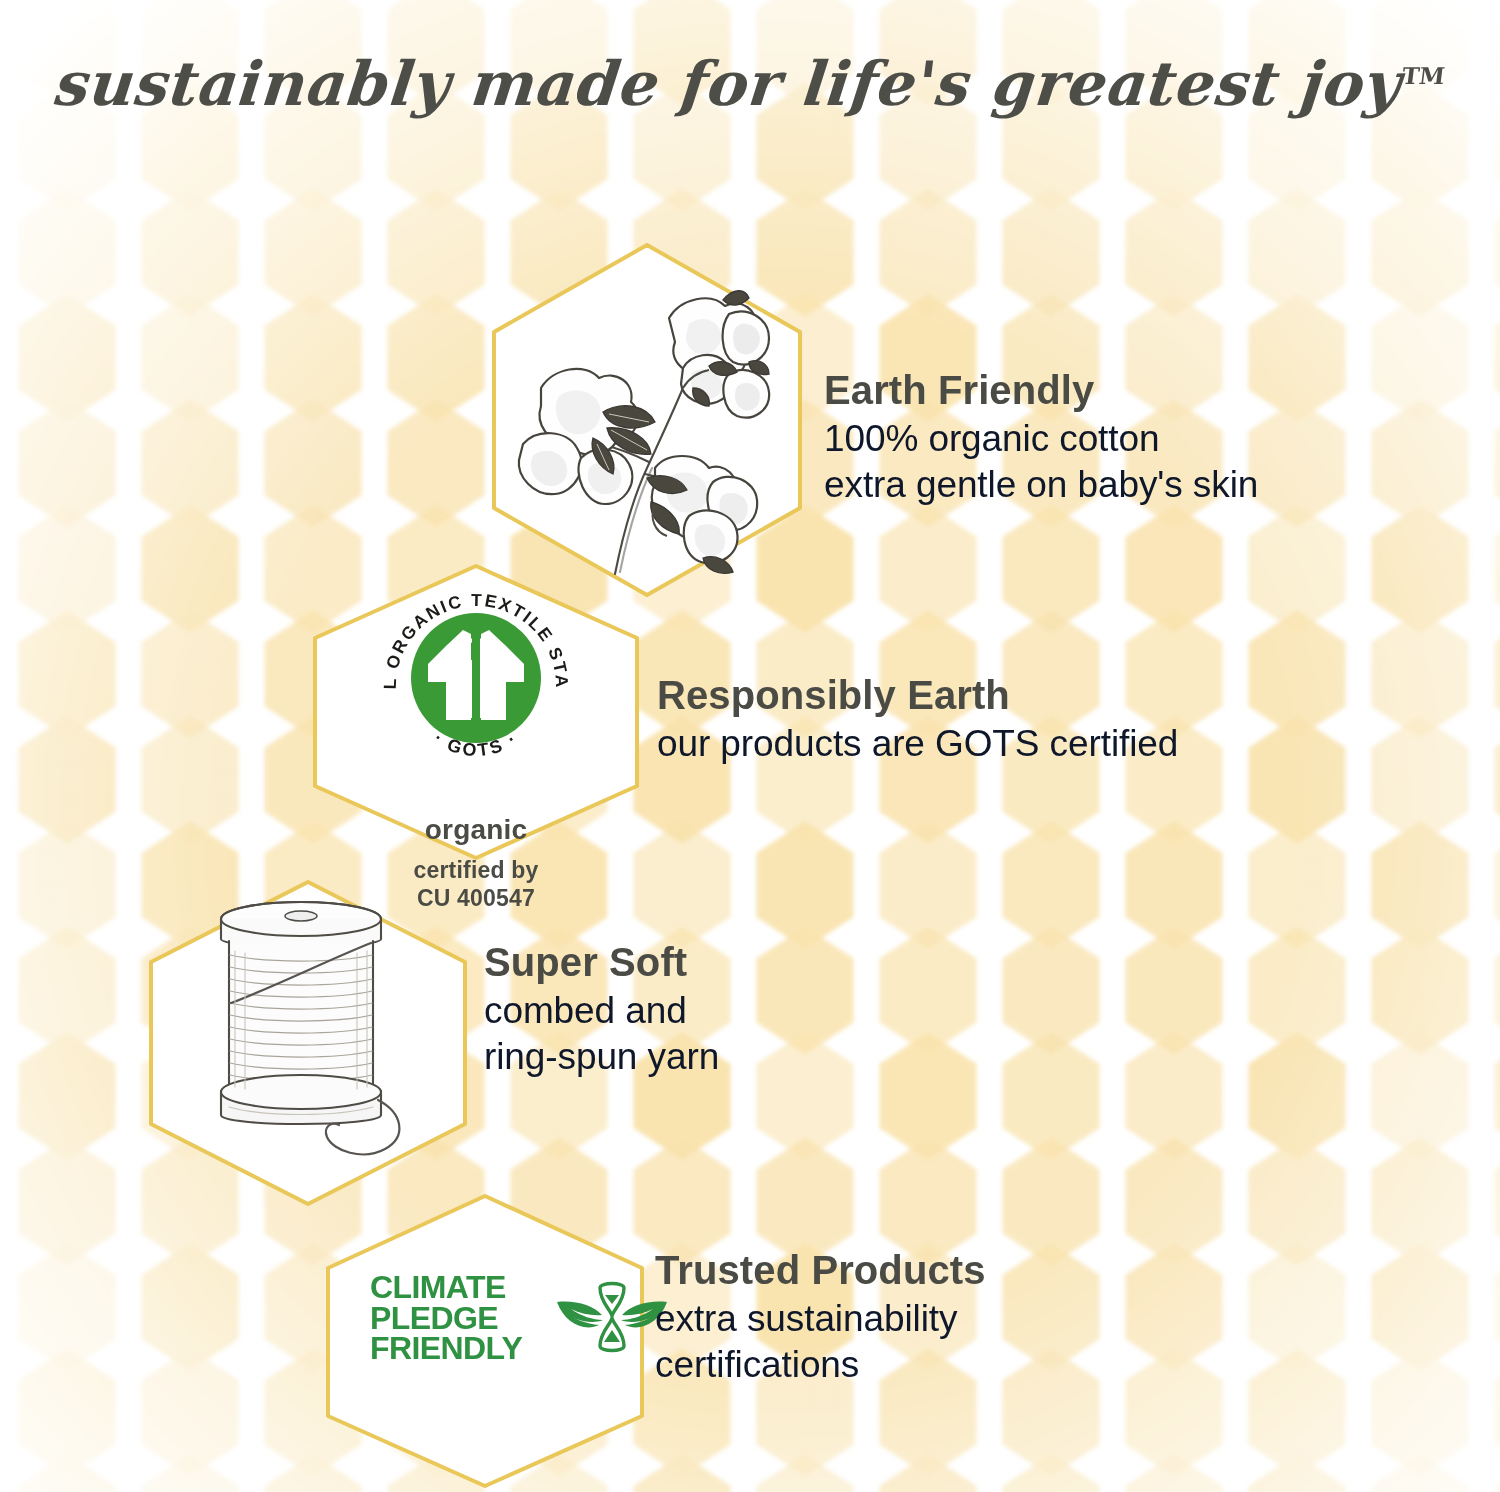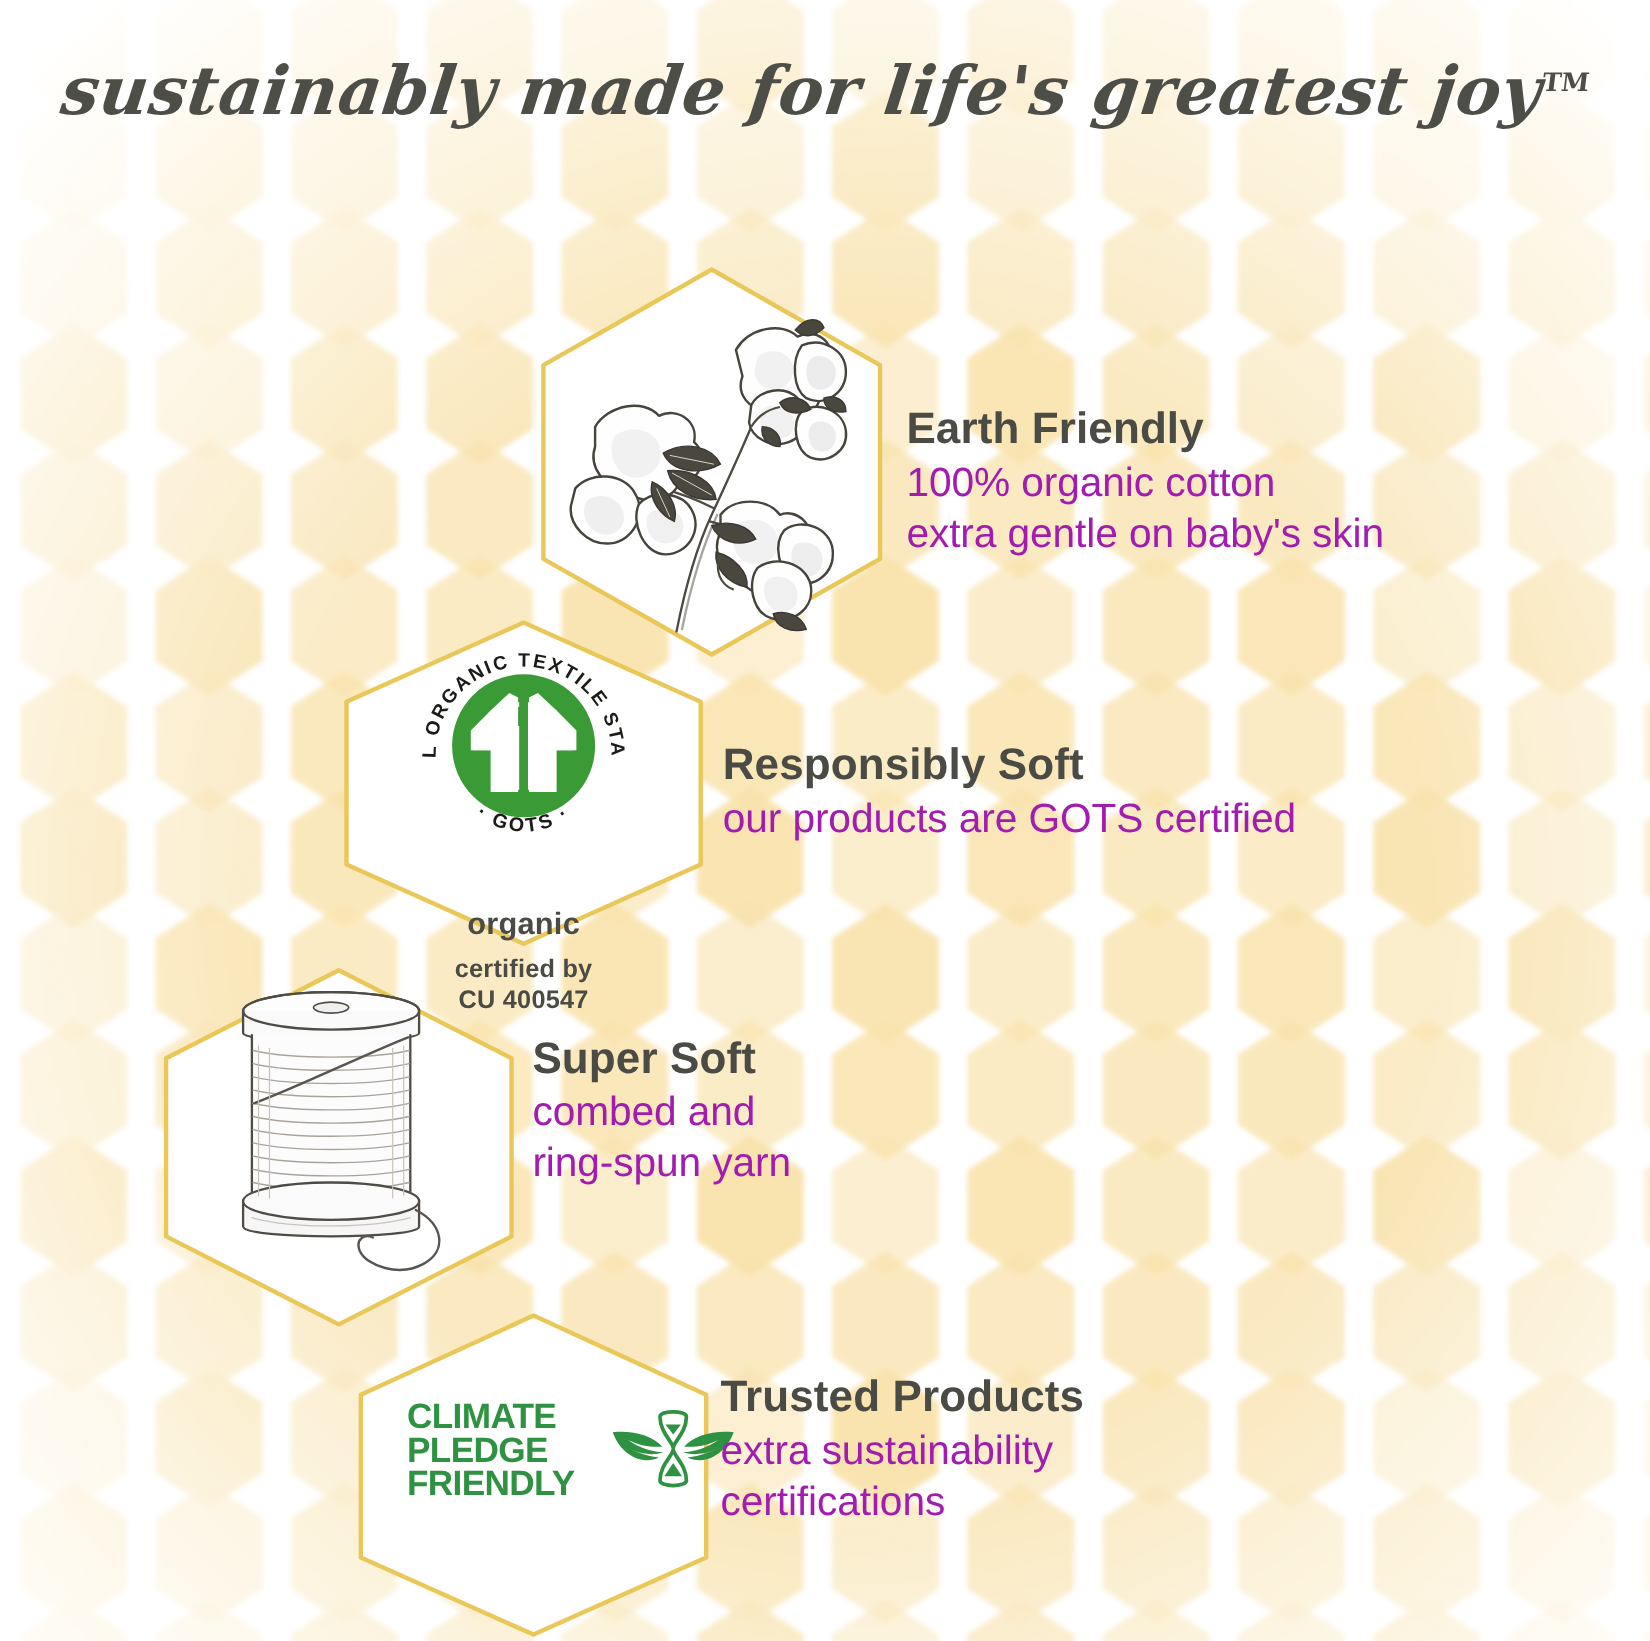--- a/index.html
+++ b/index.html
@@ -57,37 +57,37 @@
     font-weight:700;
     color:#4b4b45;
     letter-spacing:.1px;
     line-height:1.12;
     white-space:nowrap;
     margin-bottom:3px;
   }
   .feature p {
     font-size:37px;
     font-weight:400;
-    color:#a21caf;
+    color:#0f172a;
     line-height:1.25;
     white-space:nowrap;
     letter-spacing:-.1px;
   }
 
   
   .art { position:absolute; z-index:4; }
   .art svg { display:block; }
 
   
   .gots { position:absolute; z-index:4; text-align:center; width:280px; }
   .gots .ring { position:relative; width:216px; height:216px; margin:0 auto; }
   .gots .ring svg { display:block; }
   .gots .lbl-organic {
     font-size:28px; font-weight:700; color:#4b4b45;
-    margin-top:30px; letter-spacing:.2px;
+    margin-top:20px; letter-spacing:.2px;
   }
   .gots .lbl-cert {
     font-size:23px; font-weight:700; color:#4b4b45;
     line-height:1.22; margin-top:10px; letter-spacing:.2px;
   }
 
   
   .cpf { position:absolute; z-index:4; display:flex; align-items:center; gap:31px; }
   .cpf .words { line-height:0.96; }
   .cpf .words div {
@@ -507,21 +507,21 @@
       </svg>
     </div>
     <div class="lbl-organic">organic</div>
     <div class="lbl-cert">
       <div>certified by</div>
       <div>CU 400547</div>
     </div>
   </div>
 
   <div class="feature" style="left:657px; top:673px;">
-    <h2>Responsibly Soft</h2>
+    <h2>Responsibly Earth</h2>
     <p>our products are GOTS certified</p>
   </div>
 
   <div class="hexframe" style="left:143px; top:878px;">
     <svg width="330" height="330" viewBox="0 0 330 330">
       <polygon points="165,4 322,84 322,246 165,326 8,246 8,84" fill="#ffffff" stroke="#e9c758" stroke-width="4" stroke-linejoin="round"></polygon>
     </svg>
   </div>
 
   <div class="art" style="left:195px; top:895px;">

